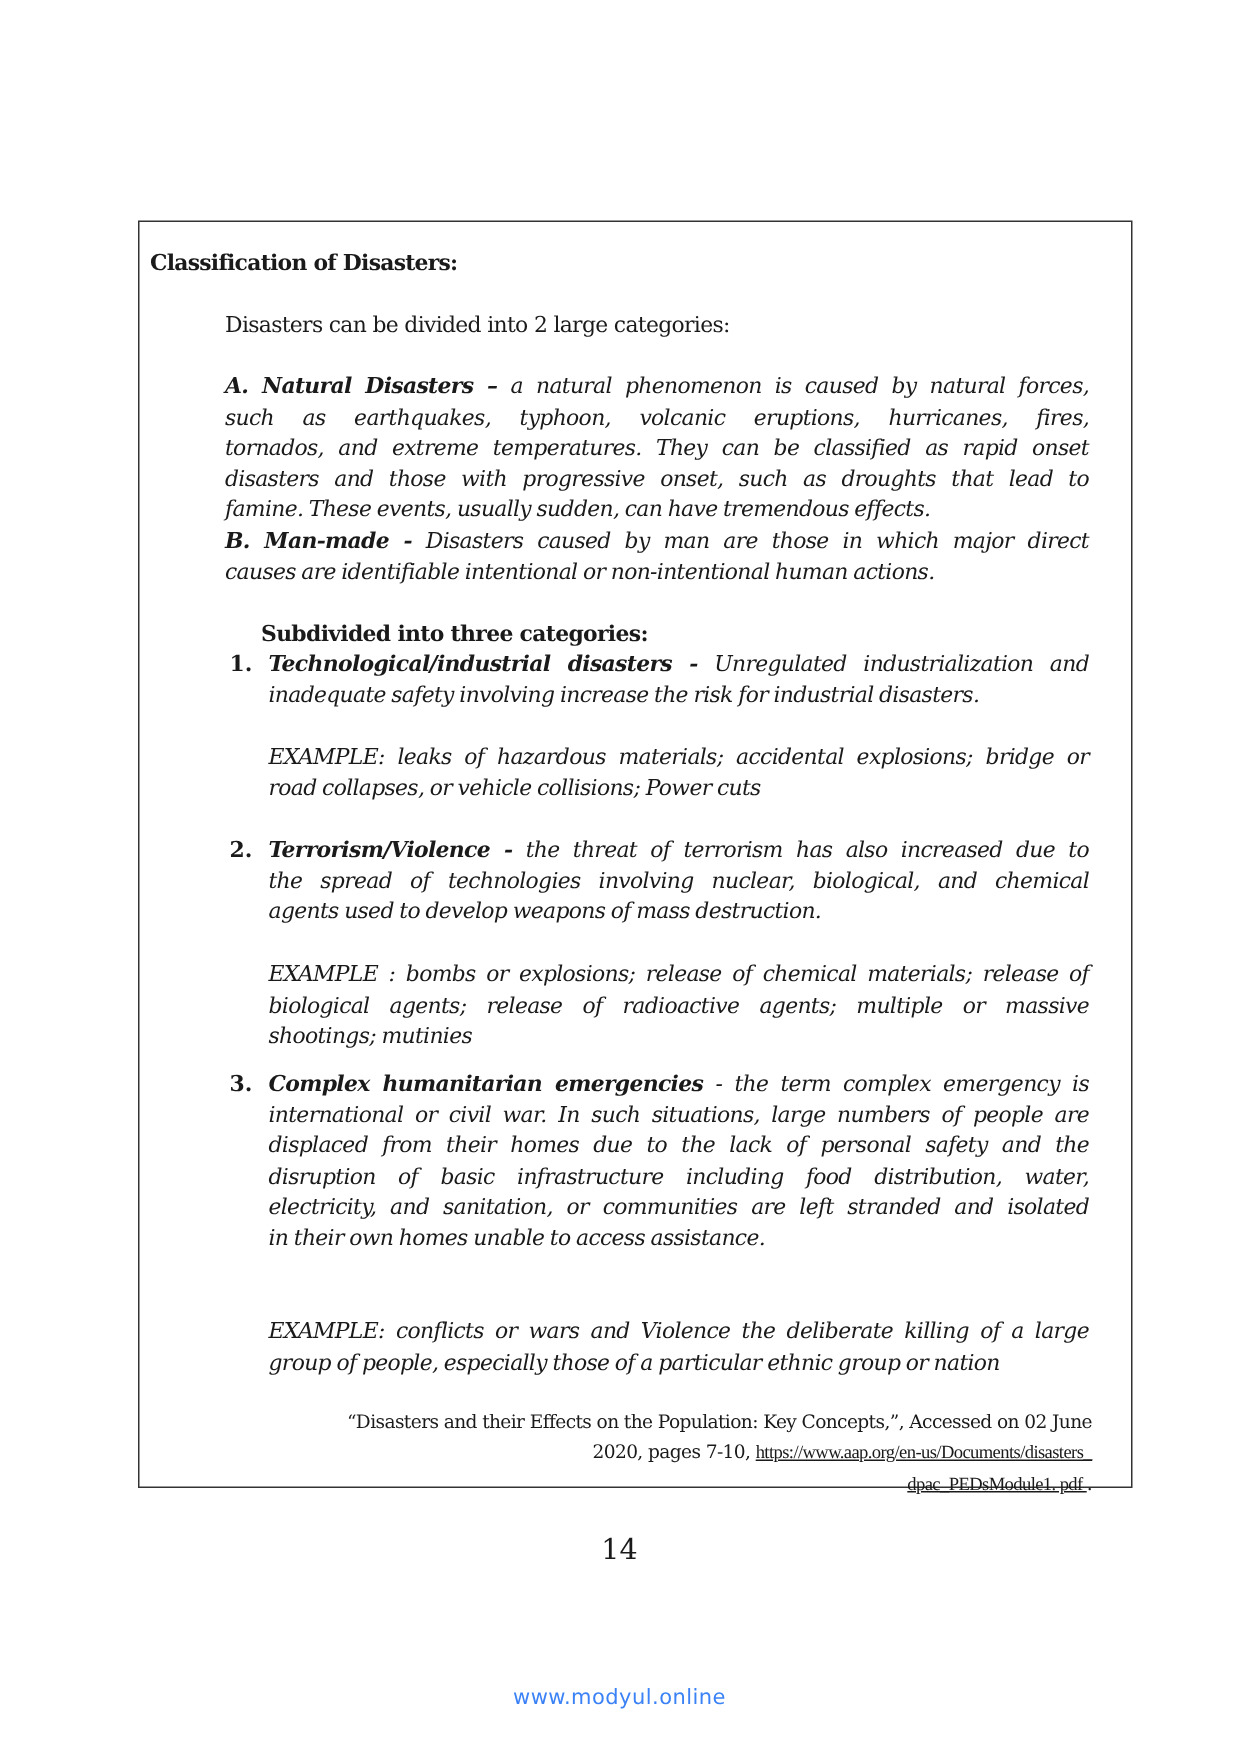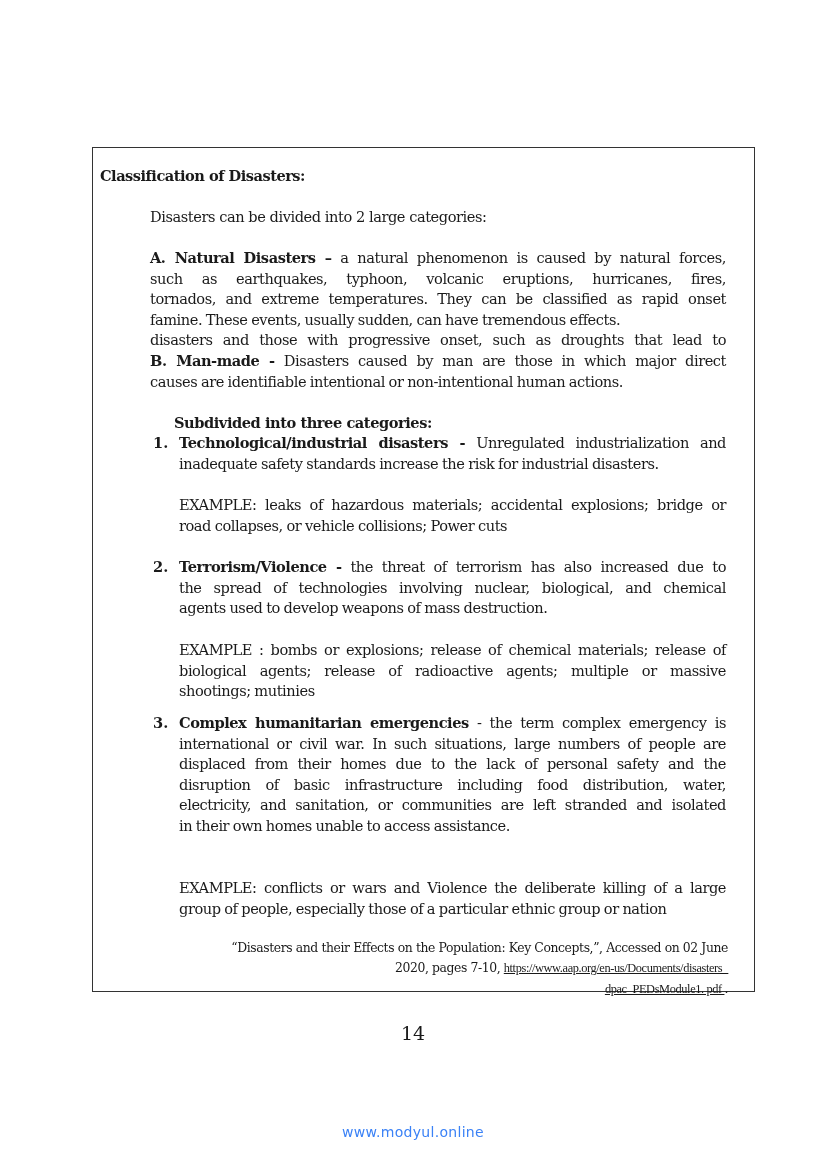--- a/index.html
+++ b/index.html
@@ -38,20 +38,21 @@
       font-size: 14.6px;
       letter-spacing: -0.5px;
     }
     .para {
       position: absolute;
       font-size: 14.6px;
       line-height: 20.6px;
       text-align: justify;
       letter-spacing: -0.45px;
       word-spacing: -0.5px;
+      font-style: italic;
     }
     .para .line {
       display: block;
       text-align: justify;
       text-align-last: justify;
       height: 20.6px;
       white-space: nowrap;
       overflow: visible;
     }
     .para .line.last {
@@ -105,35 +106,35 @@
 <div class="box"></div>
 
 <div class="text heading">Classification of Disasters:</div>
 
 <div class="text" style="left:150px; top:207px;">Disasters can be divided into 2 large categories:</div>
 
 <div class="para" style="left:150px; top:248px; width:576px;">
   <span class="line"><b>A. Natural Disasters –</b><span> a natural phenomenon is caused by natural forces,</span></span>
   <span class="line">such as earthquakes, typhoon, volcanic eruptions, hurricanes, fires,</span>
   <span class="line">tornados, and extreme temperatures. They can be classified as rapid onset</span>
+  <span class="line">disasters and those with progressive onset, such as droughts that lead to</span>
   <span class="line last">famine. These events, usually sudden, can have tremendous effects.</span>
-  <span class="line">disasters and those with progressive onset, such as droughts that lead to</span>
 </div>
 
 <div class="para" style="left:150px; top:351px; width:576px;">
   <span class="line"><b>B. Man-made -</b><span> Disasters caused by man are those in which major direct</span></span>
   <span class="line last">causes are identifiable intentional or non-intentional human actions.</span>
 </div>
 
 <div class="text bold" style="left:150px; top:413px; font-weight:bold;margin-left:24px;">Subdivided into three categories:</div>
 
 <div class="num" style="left:153px; top:433px;">1.</div>
 <div class="para" style="left:179px; top:433px; width:547px;">
   <span class="line"><b>Technological/industrial disasters -</b><span> Unregulated industrialization and</span></span>
-  <span class="line last">inadequate safety standards increase the risk for industrial disasters.</span>
+  <span class="line last">inadequate safety involving increase the risk for industrial disasters.</span>
 </div>
 <div class="para" style="left:179px; top:495px; width:547px;">
   <span class="line">EXAMPLE: leaks of hazardous materials; accidental explosions; bridge or</span>
   <span class="line last">road collapses, or vehicle collisions; Power cuts</span>
 </div>
 
 <div class="num" style="left:153px; top:557px;">2.</div>
 <div class="para" style="left:179px; top:557px; width:547px;">
   <span class="line"><b>Terrorism/Violence -</b><span> the threat of terrorism has also increased due to</span></span>
   <span class="line">the spread of technologies involving nuclear, biological, and chemical</span>

